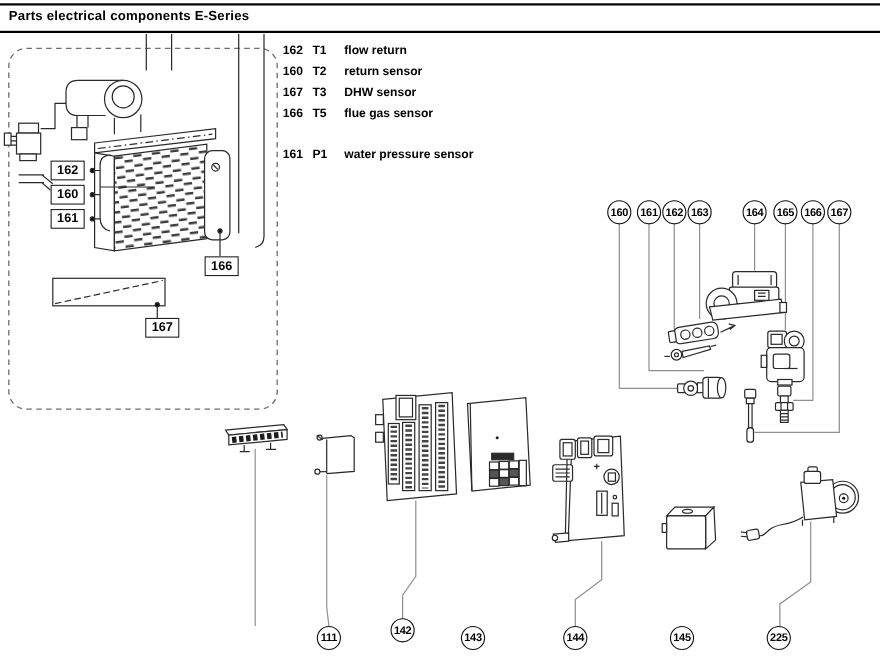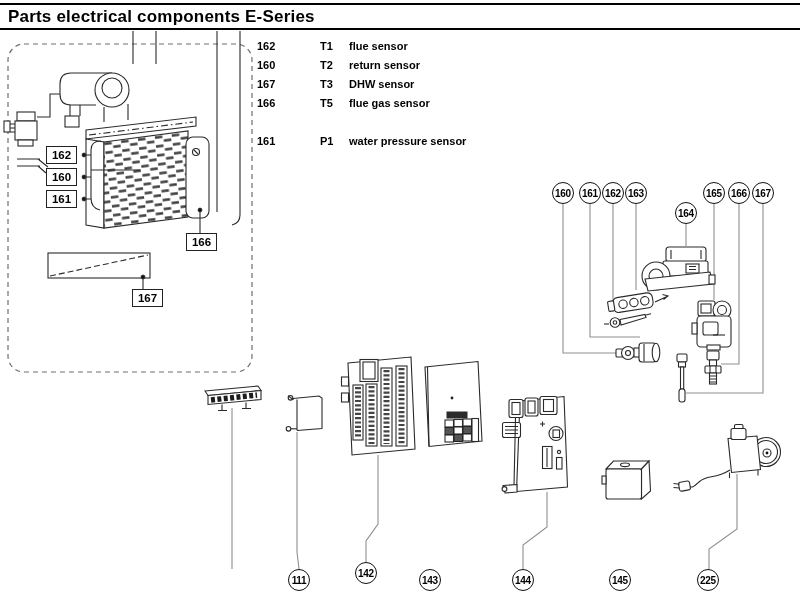--- a/index.html
+++ b/index.html
@@ -1,23 +1,23 @@
 <!DOCTYPE html>
 <html><head>
 <meta charset="utf-8">
 <style>
   html,body{margin:0;padding:0;}
   body{width:800px;height:600px;background:#fff;position:relative;overflow:hidden;
        font-family:"Liberation Sans","DejaVu Sans",sans-serif;color:#000;}
   .rule{position:absolute;left:0;width:800px;background:#000;}
-  #title{position:absolute;left:8px;top:7px;font-size:17px;font-weight:700;letter-spacing:.2px;}
+  #title{position:absolute;left:8px;top:7px;font-size:12px;font-weight:700;letter-spacing:.2px;}
   #legend{position:absolute;left:257px;top:40px;}
   .lrow{display:flex;height:19px;align-items:flex-start;font-size:11px;font-weight:700;}
   .lrow .lp{width:27px;}
-  .lrow .lc{width:29px;margin-left:36px;}
+  .lrow .lc{width:29px;}
   .lrow.gap{margin-top:19px;}
   .callout{position:absolute;width:22px;height:22px;border:1.4px solid #111;border-radius:50%;
            box-sizing:border-box;display:flex;align-items:center;justify-content:center;
            font-size:10px;font-weight:700;letter-spacing:-.3px;background:#fff;z-index:5;}
   .plabel{position:absolute;width:31px;height:18px;border:1.1px solid #222;background:#fff;
           box-sizing:border-box;display:flex;align-items:center;justify-content:center;
           font-size:11.5px;font-weight:700;z-index:4;}
   svg{position:absolute;left:0;top:0;}
   .ln{stroke:#2a2a2a;stroke-width:1.1;fill:none;}
   .lnw{stroke:#2a2a2a;stroke-width:1.1;fill:#fff;}
@@ -27,21 +27,21 @@
 <body>
 
 <div class="rule" style="top:3px;height:1.5px;"></div>
 <div id="title">Parts electrical components E-Series</div>
 <div class="rule" style="top:27.5px;height:2.2px;"></div>
 
 <div id="legend">
   <div class="lrow">
       <span class="lp">162</span>
       <span class="lc">T1</span>
-      <span class="ld">flue sensor</span>
+      <span class="ld">flow return</span>
     </div>
   <div class="lrow">
       <span class="lp">160</span>
       <span class="lc">T2</span>
       <span class="ld">return sensor</span>
     </div>
   <div class="lrow">
       <span class="lp">167</span>
       <span class="lc">T3</span>
       <span class="ld">DHW sensor</span>
@@ -61,21 +61,21 @@
 <div class="plabel" style="left:46px;top:146px;">162</div>
 <div class="plabel" style="left:46px;top:168px;">160</div>
 <div class="plabel" style="left:46px;top:190px;">161</div>
 <div class="plabel" style="left:186px;top:233px;">166</div>
 <div class="plabel" style="left:132px;top:289px;">167</div>
 
 <div class="callout" style="left:552px;top:182px;">160</div>
 <div class="callout" style="left:579px;top:182px;">161</div>
 <div class="callout" style="left:602px;top:182px;">162</div>
 <div class="callout" style="left:625px;top:182px;">163</div>
-<div class="callout" style="left:675px;top:182px;margin-top:20px;">164</div>
+<div class="callout" style="left:675px;top:182px;">164</div>
 <div class="callout" style="left:703px;top:182px;">165</div>
 <div class="callout" style="left:728px;top:182px;">166</div>
 <div class="callout" style="left:752px;top:182px;">167</div>
 
 <div class="callout" style="left:221px;top:569px;margin-top:48px;">140</div>
 <div class="callout" style="left:288px;top:569px;">111</div>
 <div class="callout" style="left:355px;top:562px;">142</div>
 <div class="callout" style="left:419px;top:569px;">143</div>
 <div class="callout" style="left:512px;top:569px;">144</div>
 <div class="callout" style="left:593px;top:569px;margin-left:16px;">145</div>

